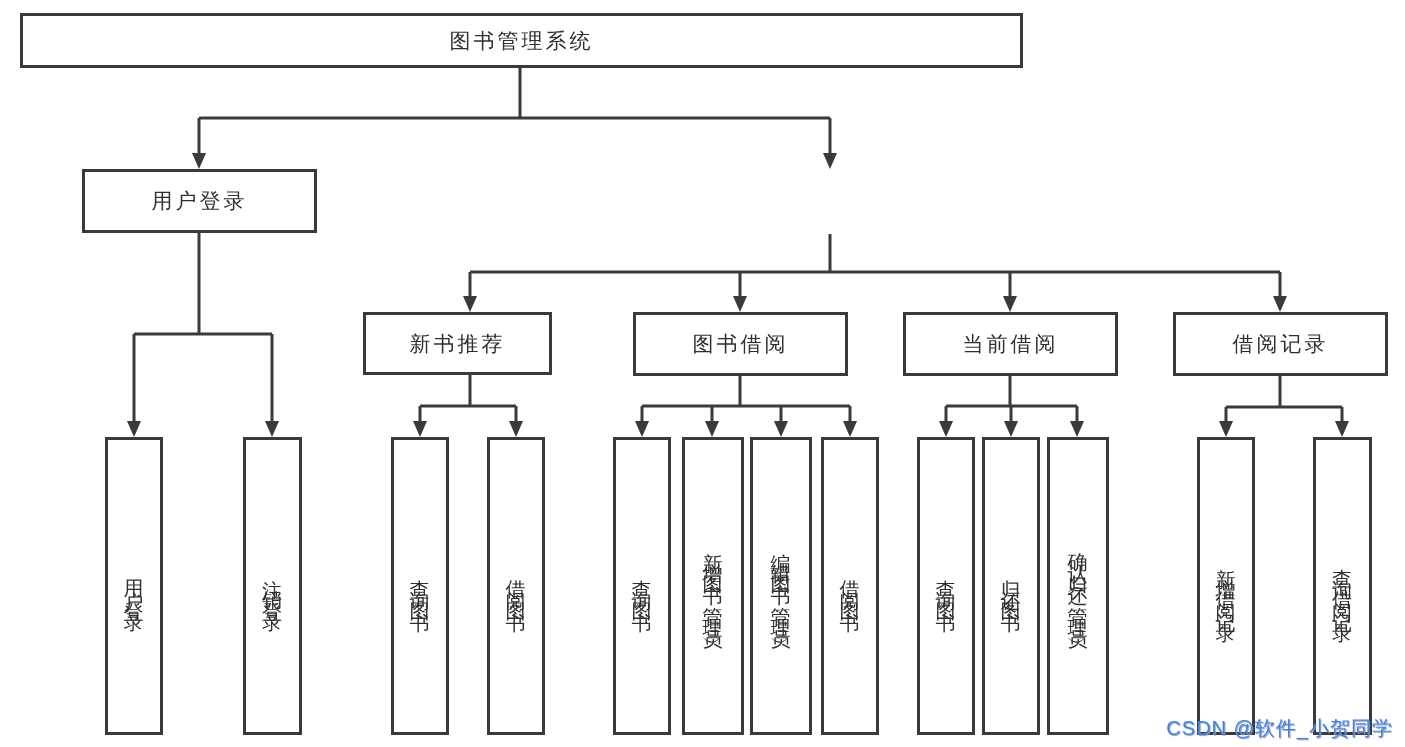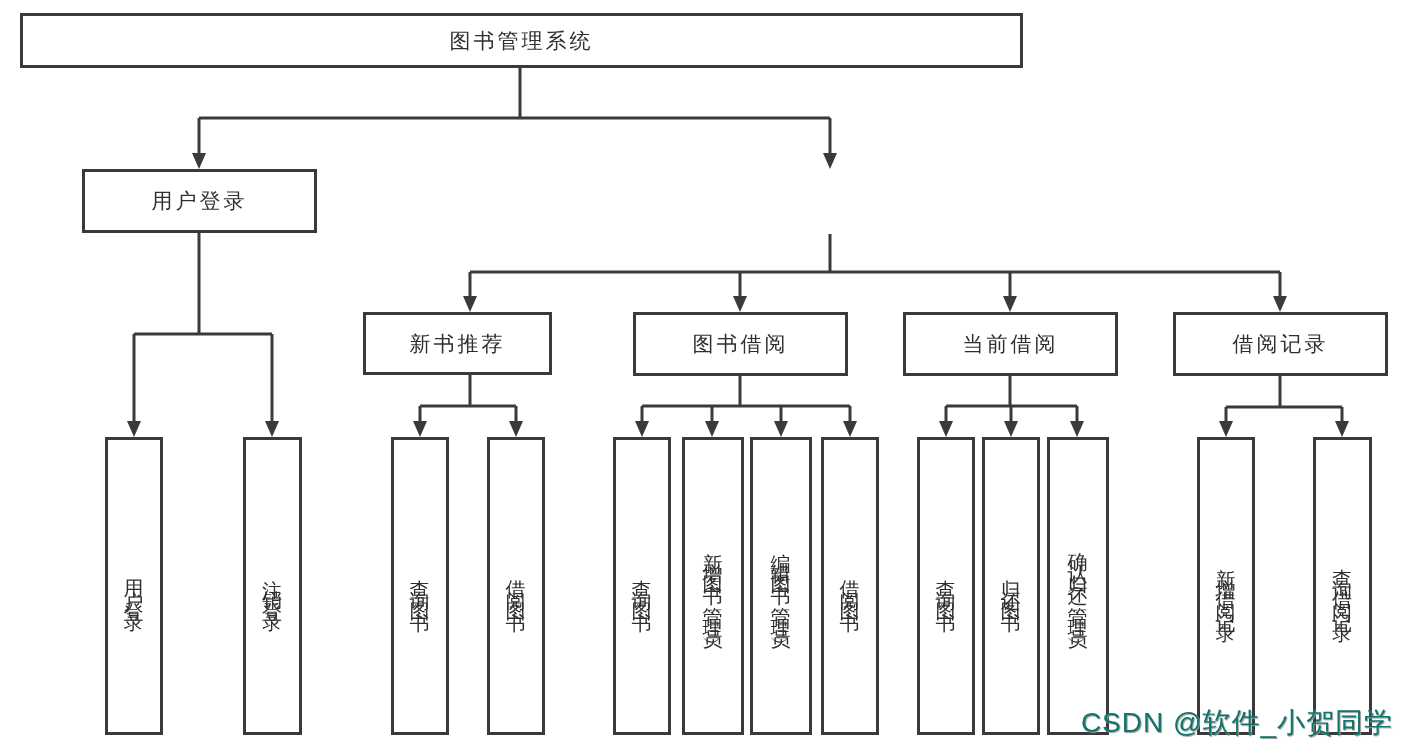--- a/index.html
+++ b/index.html
@@ -37,23 +37,23 @@
     writing-mode: vertical-rl;
     text-orientation: mixed;
     font-size: 20px;
     letter-spacing: 11px;
     line-height: 1;
   }
   .watermark {
     position: absolute;
     right: 12px;
     bottom: 5px;
-    font-size: 28px;
+    font-size: 20px;
     letter-spacing: 1px;
-    color: #0f766e;
+    color: #3b82f6;
     text-shadow: 1px 1px 1px #9a9a9a;
     z-index: 3;
     white-space: nowrap;
   }
 </style>
 </head>
 <body>
 
 <div class="diagram">
 

